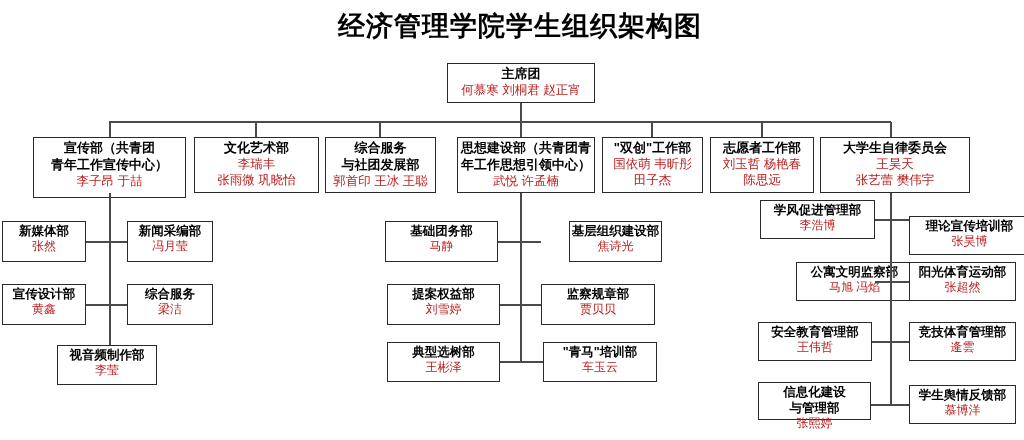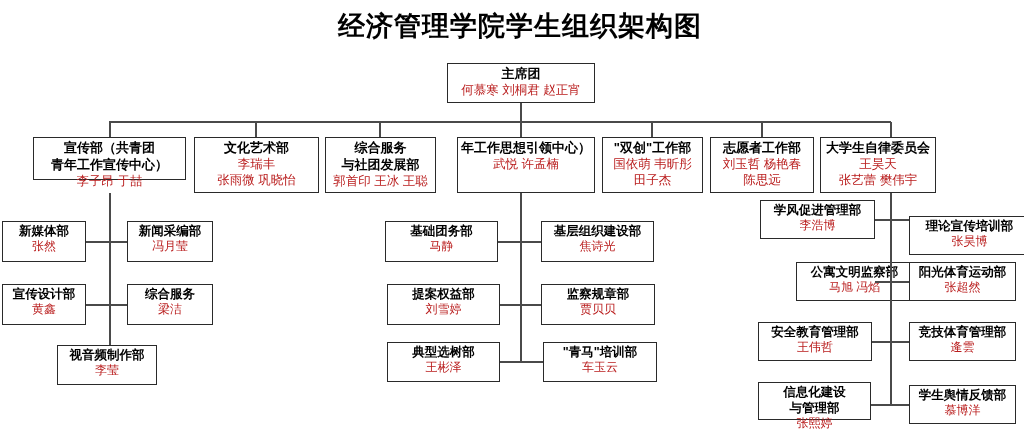--- a/index.html
+++ b/index.html
@@ -27,50 +27,51 @@
 </head>
 <body>
 
 <div class="title">经济管理学院学生组织架构图</div>
 
 <div class="box" style="left:447px;top:63px;width:148px;height:40px">
   <div class="t">主席团</div>
   <div class="n">何慕寒 刘桐君 赵正宵</div>
 </div>
 
-<div class="box" style="left:33px;top:137px;width:153px;height:43px">
+<div class="box" style="left:33px;top:137px;width:153px;height:61px">
   <div class="t">宣传部（共青团</div>
   <div class="t">青年工作宣传中心）</div>
   <div class="n">李子昂 于喆</div>
 </div>
 <div class="box" style="left:194px;top:137px;width:125px;height:56px">
   <div class="t">文化艺术部</div>
   <div class="n">李瑞丰</div>
   <div class="n">张雨微 巩晓怡</div>
 </div>
 <div class="box" style="left:325px;top:137px;width:111px;height:56px">
   <div class="t">综合服务</div>
   <div class="t">与社团发展部</div>
   <div class="n">郭首印 王冰 王聪</div>
 </div>
 <div class="box" style="left:457px;top:137px;width:138px;height:56px">
+  <div class="t">思想建设部（共青团青</div>
   <div class="t">年工作思想引领中心）</div>
   <div class="n">武悦 许孟楠</div>
 </div>
 <div class="box" style="left:602px;top:137px;width:101px;height:56px">
   <div class="t">"双创"工作部</div>
   <div class="n">国依萌 韦昕彤</div>
   <div class="n">田子杰</div>
 </div>
 <div class="box" style="left:710px;top:137px;width:104px;height:56px">
   <div class="t">志愿者工作部</div>
   <div class="n">刘玉哲 杨艳春</div>
   <div class="n">陈思远</div>
 </div>
-<div class="box" style="left:820px;top:137px;width:116px;height:56px">
+<div class="box" style="left:820px;top:137px;width:150px;height:56px">
   <div class="t">大学生自律委员会</div>
   <div class="n">王昊天</div>
   <div class="n">张艺蕾 樊伟宇</div>
 </div>
 
 <div class="box sub" style="left:2px;top:221px;width:84px;height:41px">
   <div class="t">新媒体部</div>
   <div class="n">张然</div>
 </div>
 <div class="box sub" style="left:127px;top:221px;width:86px;height:41px">
@@ -87,21 +88,21 @@
 </div>
 <div class="box sub" style="left:57px;top:345px;width:100px;height:40px">
   <div class="t">视音频制作部</div>
   <div class="n">李莹</div>
 </div>
 
 <div class="box sub" style="left:385px;top:221px;width:113px;height:41px">
   <div class="t">基础团务部</div>
   <div class="n">马静</div>
 </div>
-<div class="box sub" style="left:541px;top:221px;width:113px;height:41px">
+<div class="box sub" style="left:569px;top:221px;width:93px;height:41px">
   <div class="t">基层组织建设部</div>
   <div class="n">焦诗光</div>
 </div>
 <div class="box sub" style="left:387px;top:284px;width:113px;height:41px">
   <div class="t">提案权益部</div>
   <div class="n">刘雪婷</div>
 </div>
 <div class="box sub" style="left:541px;top:284px;width:114px;height:41px">
   <div class="t">监察规章部</div>
   <div class="n">贾贝贝</div>

